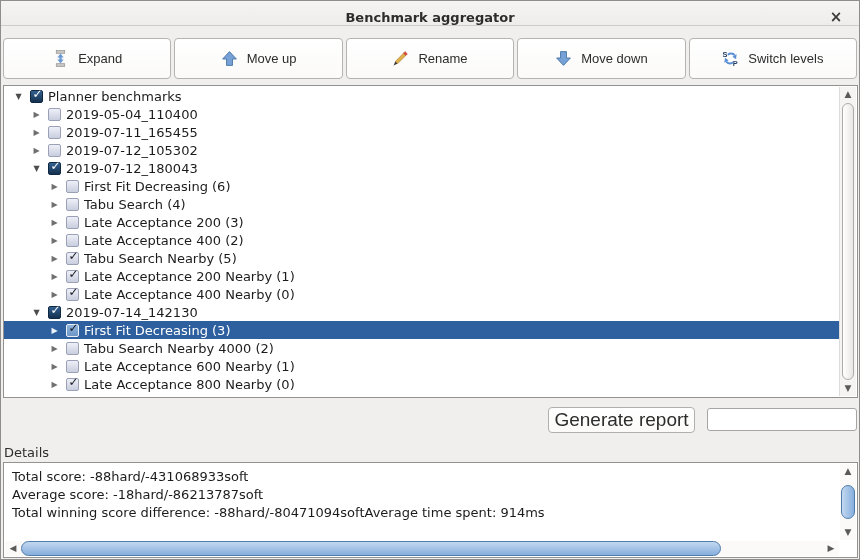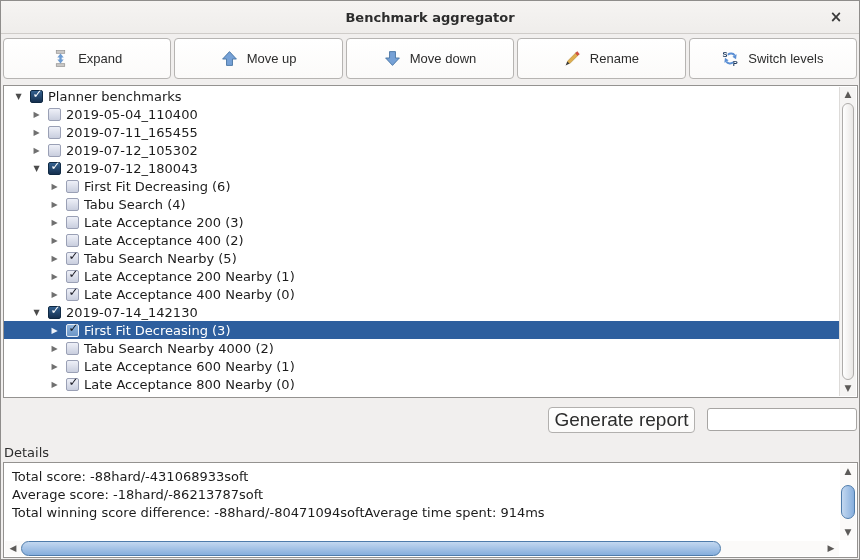--- a/index.html
+++ b/index.html
@@ -6,21 +6,21 @@
   html,body { background:#d8d6d4; }
   body { font-family:"DejaVu Sans","Liberation Sans",sans-serif; }
 
   .window{
     position:relative; width:860px; height:560px;
     background:#f1efee; border:1px solid #8f8d8b; overflow:hidden;
   }
 
   
   .titlebar{
-    position:absolute; top:0; left:0; right:0; height:33px;
+    position:absolute; top:0; left:0; right:0; height:25px;
     background:linear-gradient(#f6f4f2,#efedeb);
     border-bottom:1px solid #cfccc9;
   }
   .title{
     position:absolute; left:0; right:0; top:0; height:33px;
     line-height:33px; text-align:center;
     font-size:13px; font-weight:bold; color:#2d2d2d;
   }
   .close-btn{
     position:absolute; right:14px; top:7px; width:18px; height:18px;
@@ -158,31 +158,31 @@
       <span>Expand</span>
     </button>
     <button class="tbtn">
       <svg viewBox="0 0 16 16">
         <polygon points="8,1.5 14.5,8.5 10.8,8.5 10.8,14.5 5.2,14.5 5.2,8.5 1.5,8.5" fill="#76a1d6" stroke="#42709f" stroke-width="0.8"></polygon>
       </svg>
       <span>Move up</span>
     </button>
     <button class="tbtn">
       <svg viewBox="0 0 16 16">
-        <polygon points="8,14.5 1.5,7.5 5.2,7.5 5.2,1.5 10.8,1.5 10.8,7.5 14.5,7.5" fill="#76a1d6" stroke="#42709f" stroke-width="0.8"></polygon>
-      </svg>
-      <span>Move down</span>
-    </button>
-    <button class="tbtn">
-      <svg viewBox="0 0 16 16">
         <polygon points="1.5,14.5 3.2,10.6 5.4,12.8" fill="#3a3a3a"></polygon>
         <polygon points="3.2,10.6 10.8,3 13,5.2 5.4,12.8" fill="#dfae4f" stroke="#a77a22" stroke-width="0.5"></polygon>
         <polygon points="10.8,3 12.3,1.5 14.5,3.7 13,5.2" fill="#d84f3f" stroke="#a3281c" stroke-width="0.4"></polygon>
       </svg>
       <span>Rename</span>
+    </button>
+    <button class="tbtn">
+      <svg viewBox="0 0 16 16">
+        <polygon points="8,14.5 1.5,7.5 5.2,7.5 5.2,1.5 10.8,1.5 10.8,7.5 14.5,7.5" fill="#76a1d6" stroke="#42709f" stroke-width="0.8"></polygon>
+      </svg>
+      <span>Move down</span>
     </button>
     <button class="tbtn">
       <svg viewBox="0 0 16 16">
         <text x="0.5" y="6.5" font-size="7" font-weight="bold" fill="#1e3a5f">S</text>
         <text x="10" y="15.5" font-size="7" font-weight="bold" fill="#1e3a5f">P</text>
         <path d="M5.5,4.5 A4.5 4.5 0 0 1 12,5" fill="none" stroke="#5b8fd4" stroke-width="1.8"></path>
         <polygon points="13.8,4 13.2,8.6 9.8,6.4" fill="#5b8fd4"></polygon>
         <path d="M10.5,11.5 A4.5 4.5 0 0 1 4,11" fill="none" stroke="#5b8fd4" stroke-width="1.8"></path>
         <polygon points="2.2,12 2.8,7.4 6.2,9.6" fill="#5b8fd4"></polygon>
       </svg>

